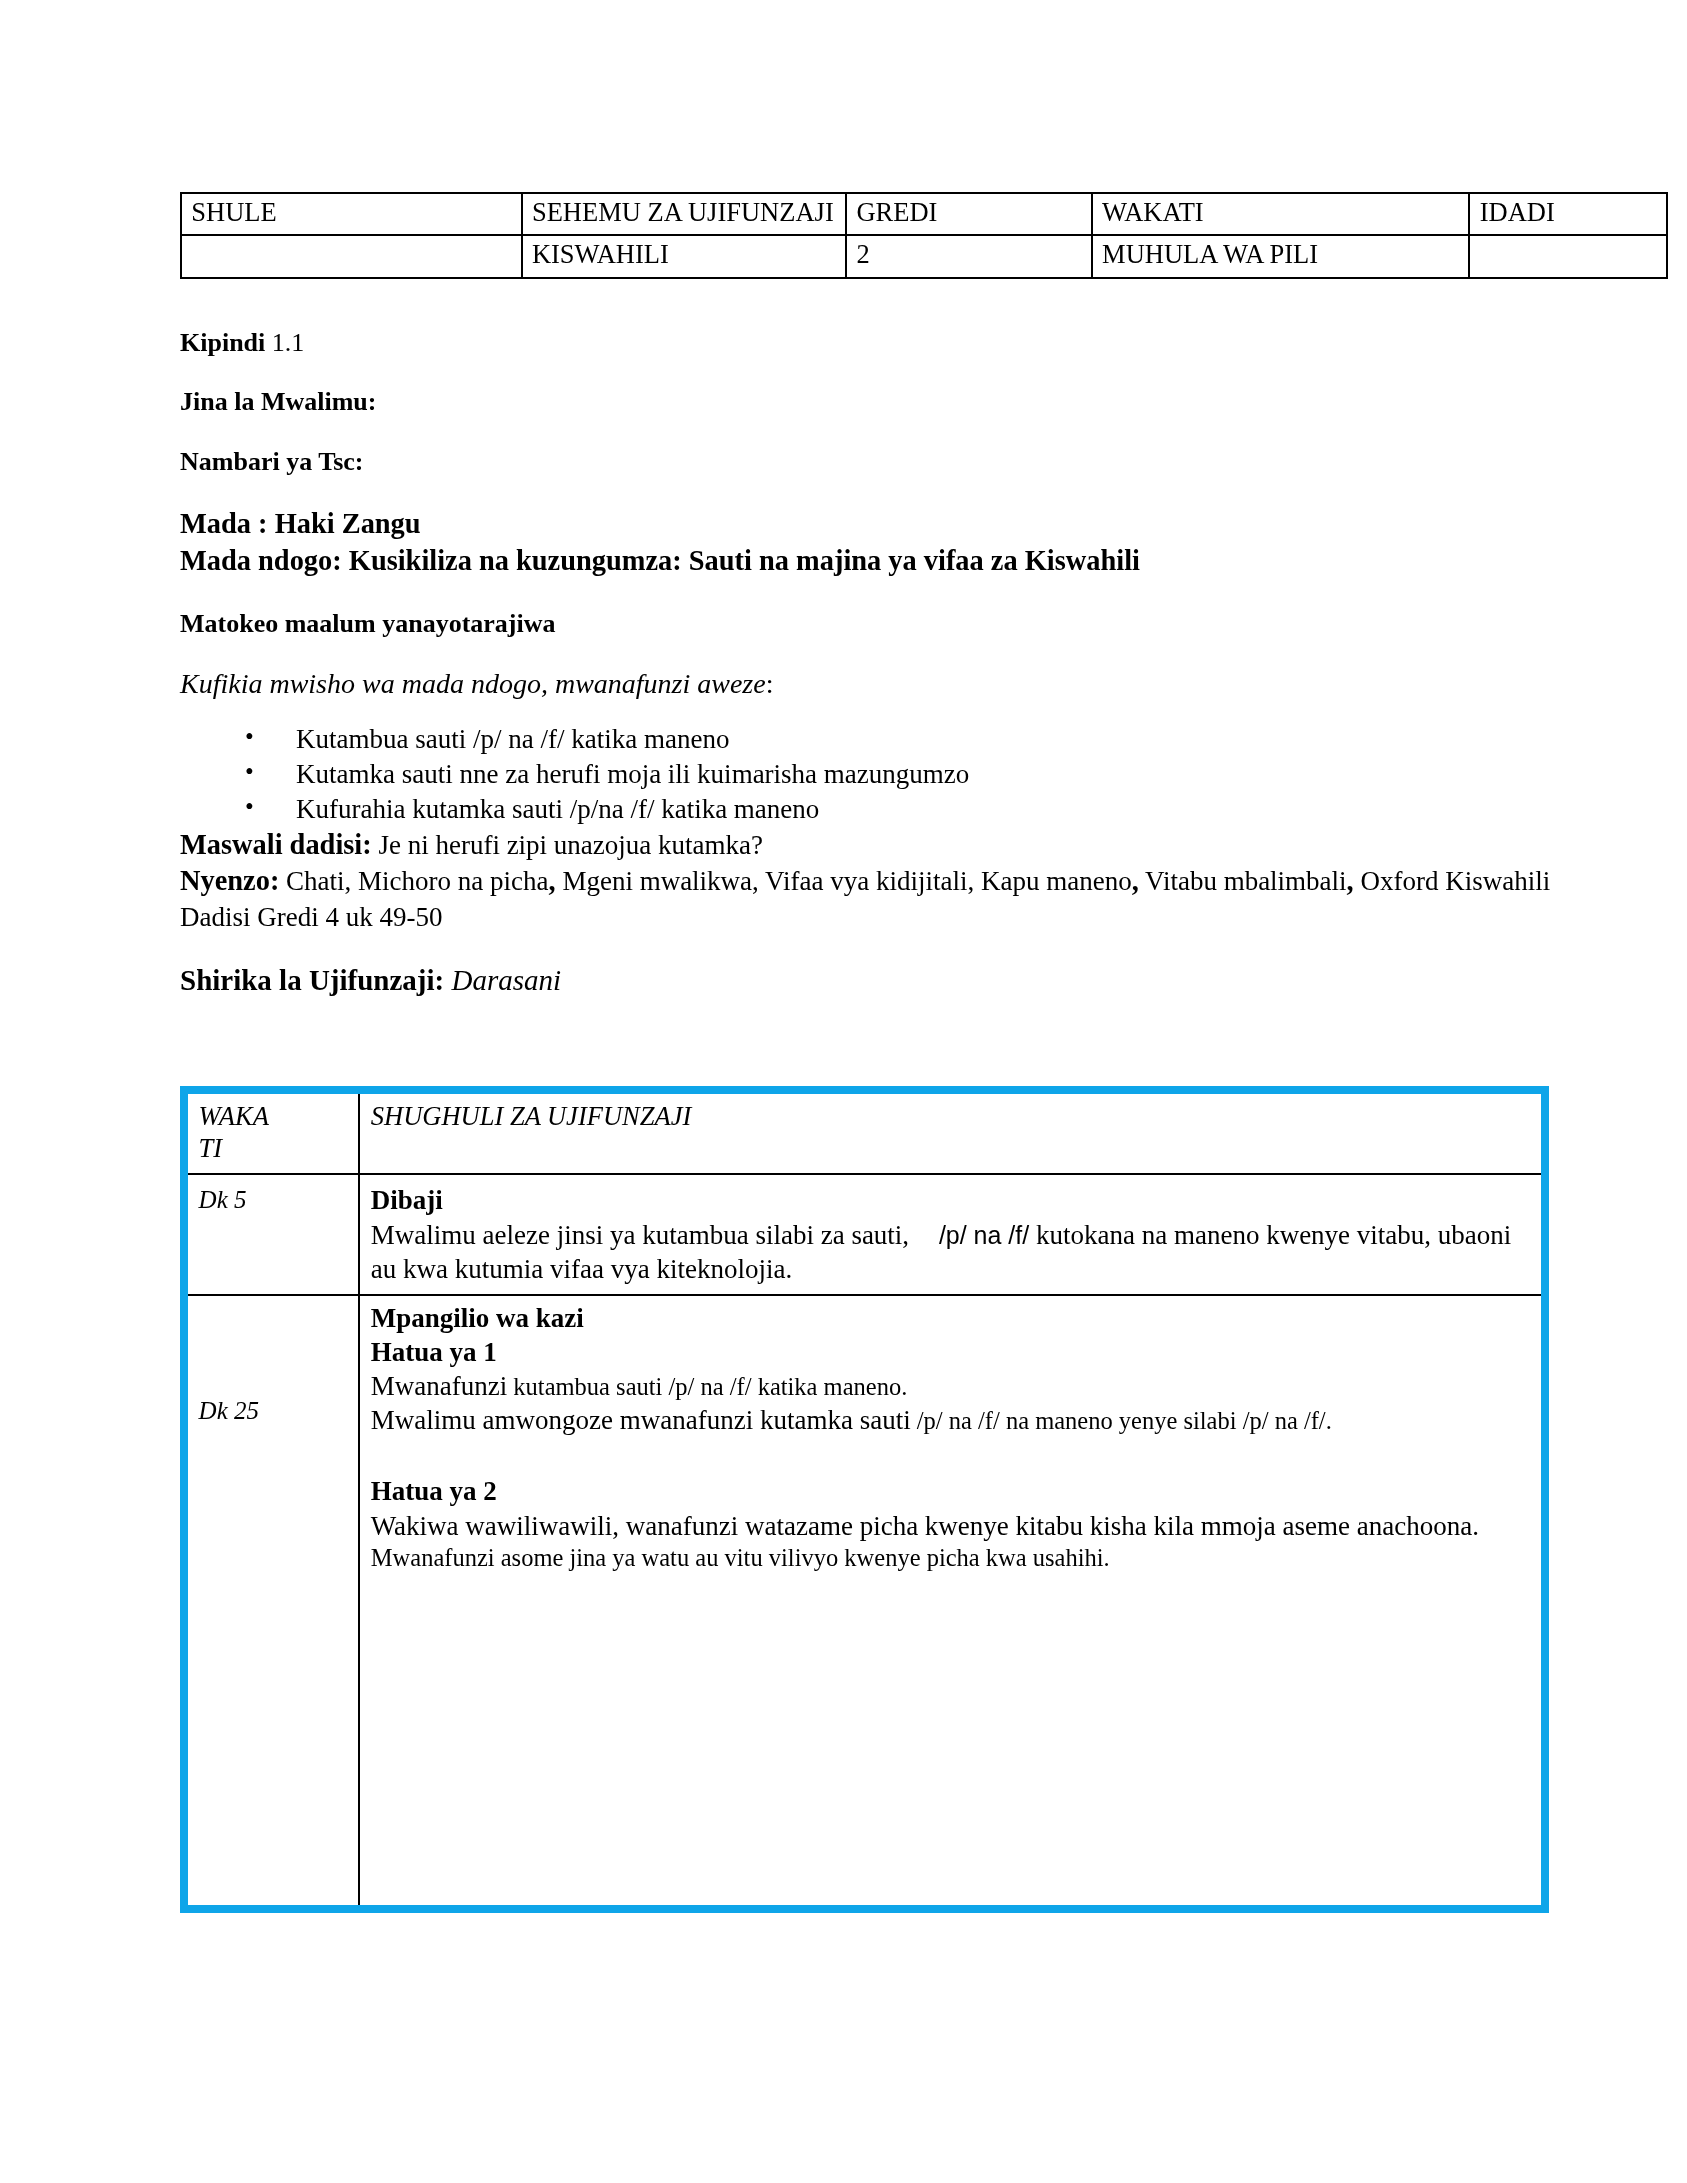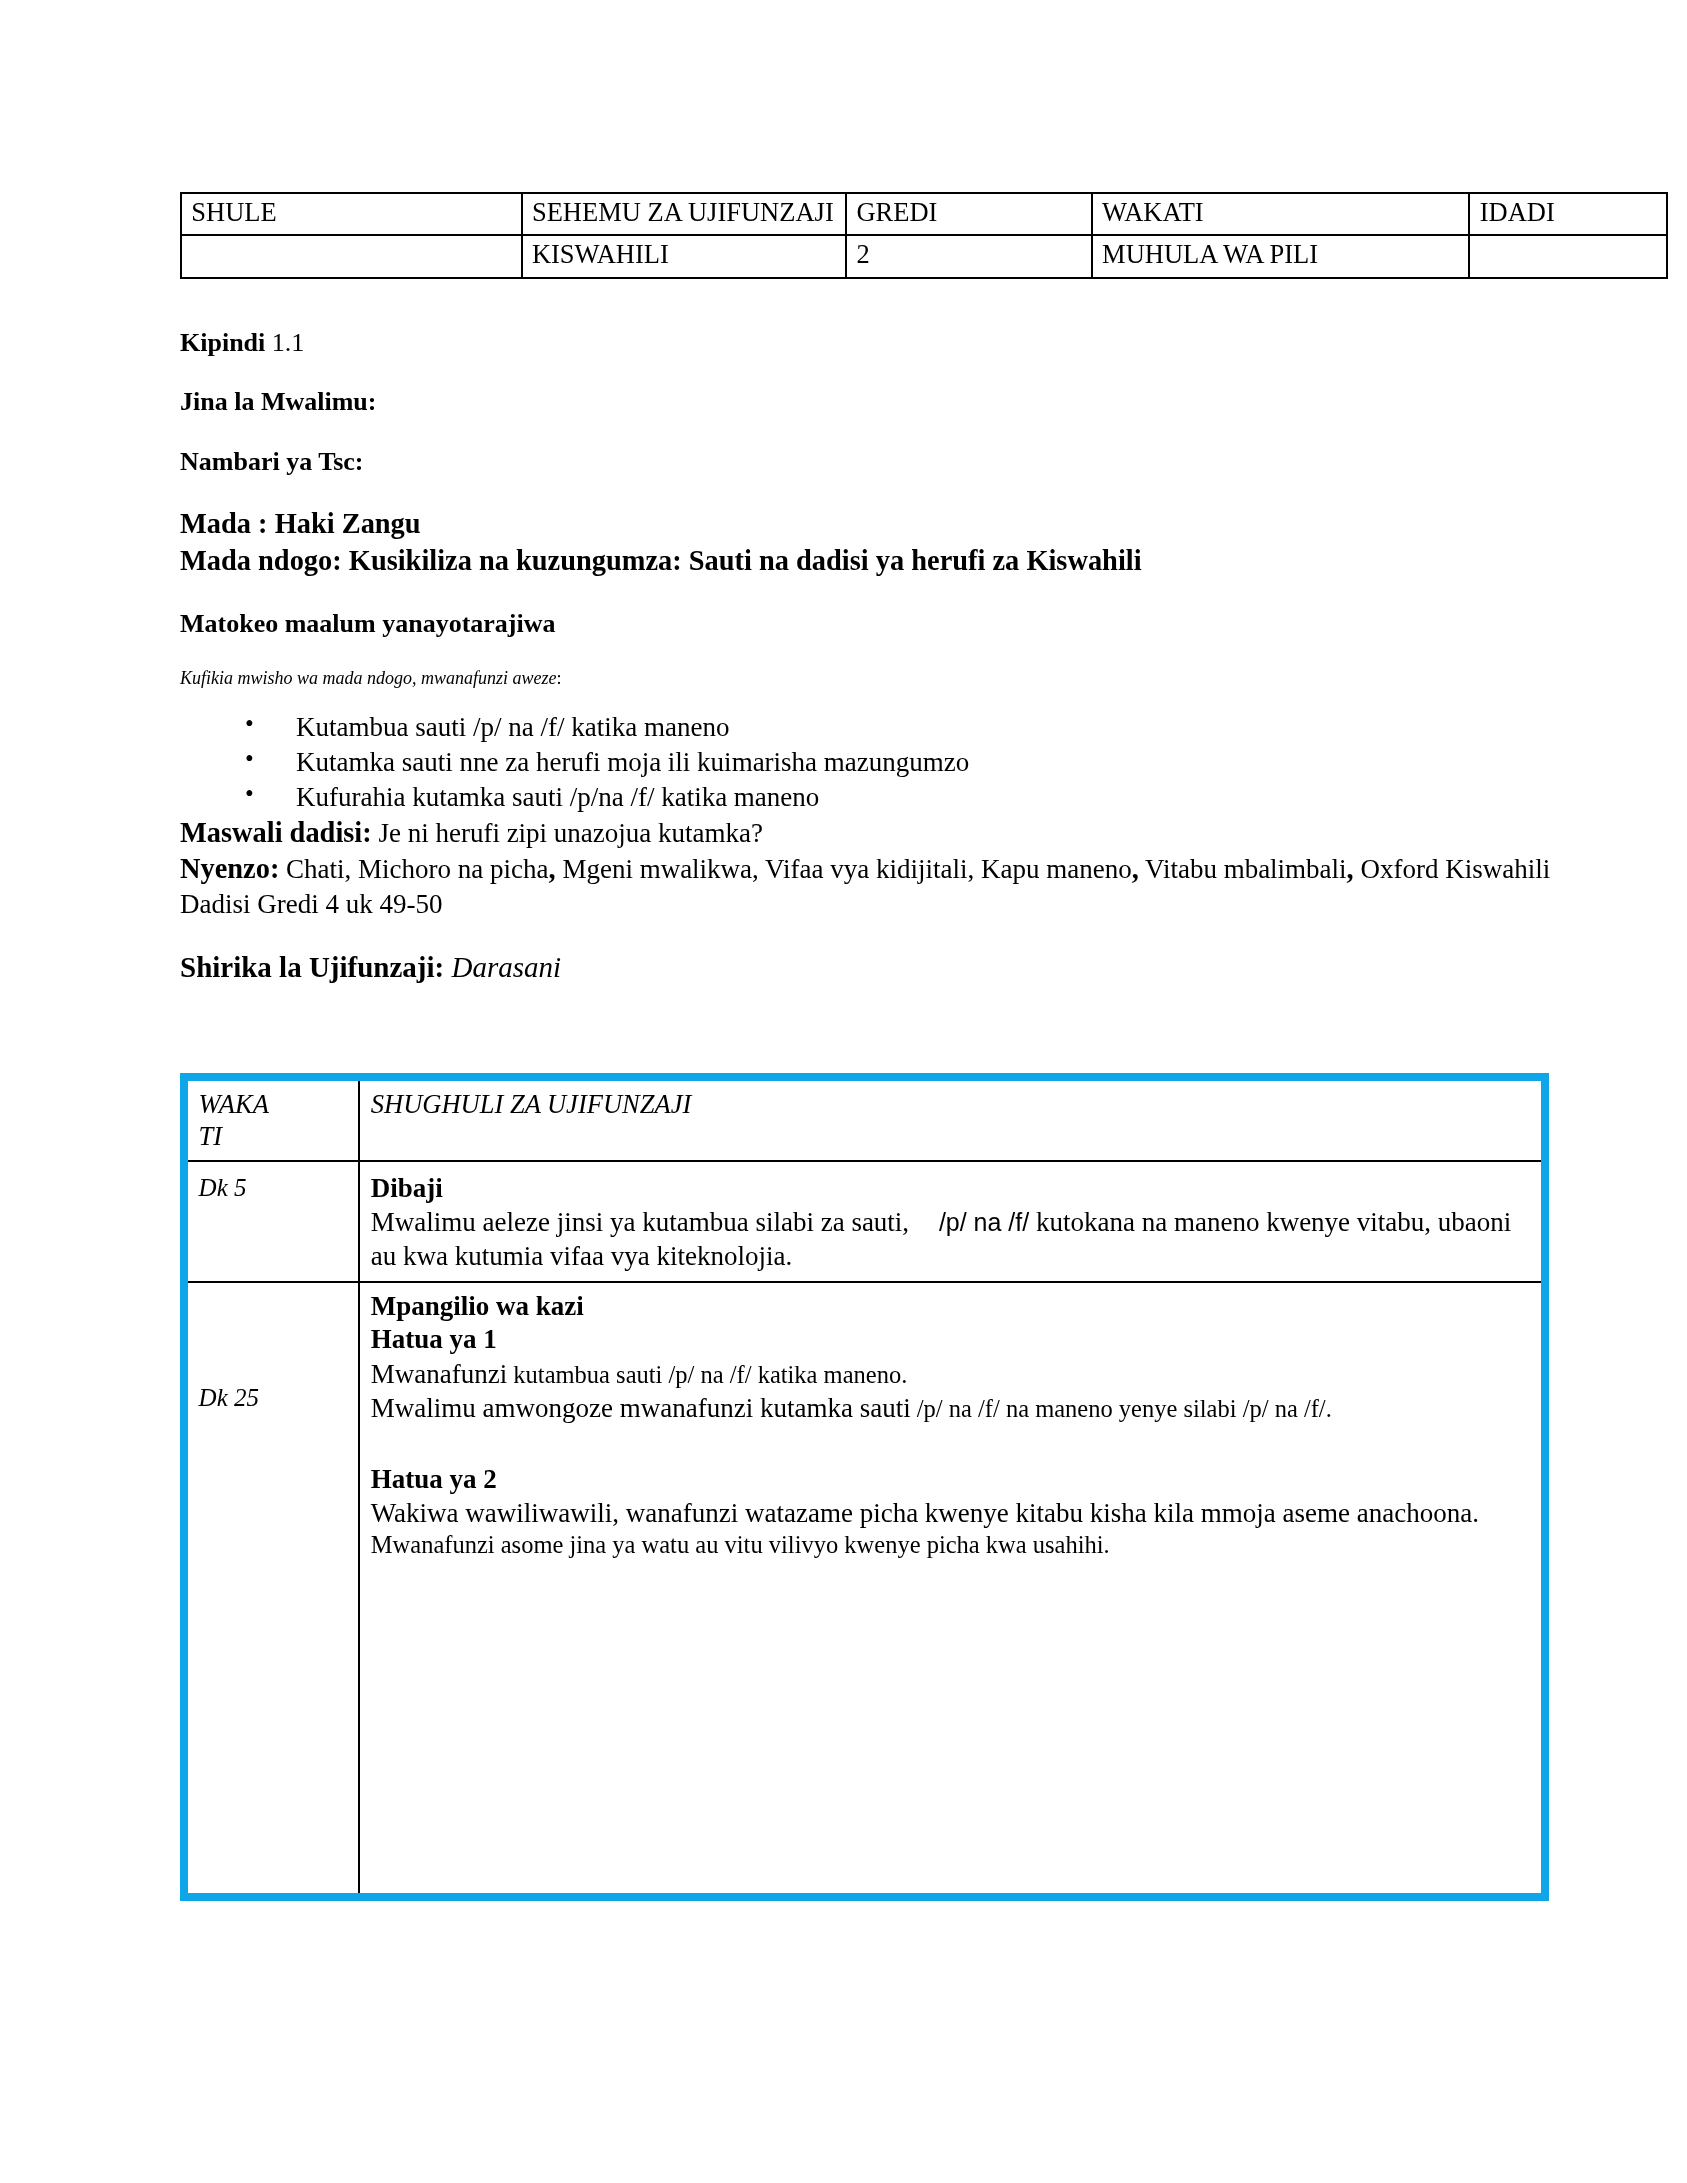--- a/index.html
+++ b/index.html
@@ -58,21 +58,21 @@
 
   .h-bold {
     font-size: 26px;
     font-weight: bold;
     line-height: 1.22;
   }
   .h-bold .reg {
     font-weight: 400;
   }
   .italic-line {
-    font-size: 18px;
+    font-size: 28px;
     font-style: italic;
     line-height: 1.24;
   }
   .mada-block {
     font-size: 28.4px;
     font-weight: bold;
     line-height: 1.30;
   }
 
   
@@ -201,21 +201,21 @@
     <div class="blk h-bold">Jina la Mwalimu:</div>
 
     <div class="sp-std"></div>
 
     <div class="blk h-bold">Nambari ya Tsc:</div>
 
     <div class="sp-std"></div>
 
     <div class="blk mada-block">
       <span>Mada</span><span> : </span><span>Haki Zangu</span><br>
-      <span>Mada ndogo:</span><span> Kusikiliza na kuzungumza: Sauti na dadisi ya herufi za Kiswahili</span>
+      <span>Mada ndogo:</span><span> Kusikiliza na kuzungumza: Sauti na majina ya vifaa za Kiswahili</span>
     </div>
 
     <div class="sp-std"></div>
 
     <div class="blk h-bold">Matokeo maalum yanayotarajiwa</div>
 
     <div class="sp-std"></div>
 
     <div class="blk italic-line"><span>Kufikia mwisho wa mada ndogo, mwanafunzi aweze</span><span style="font-style:normal;">:</span></div>
 

